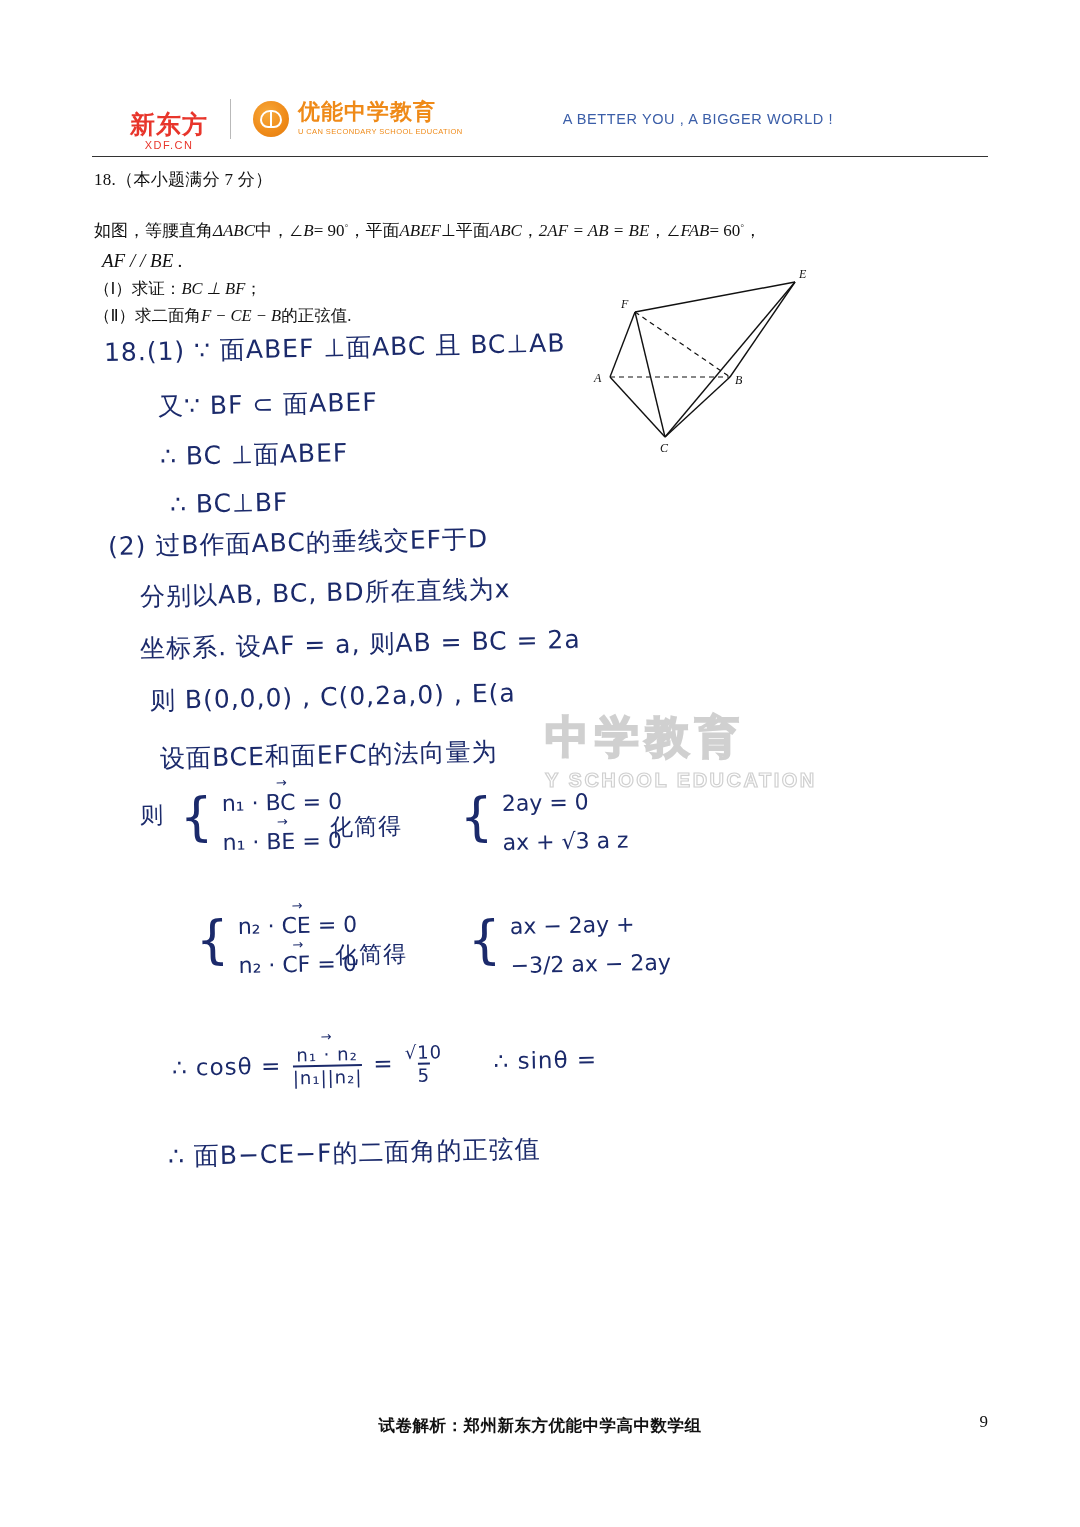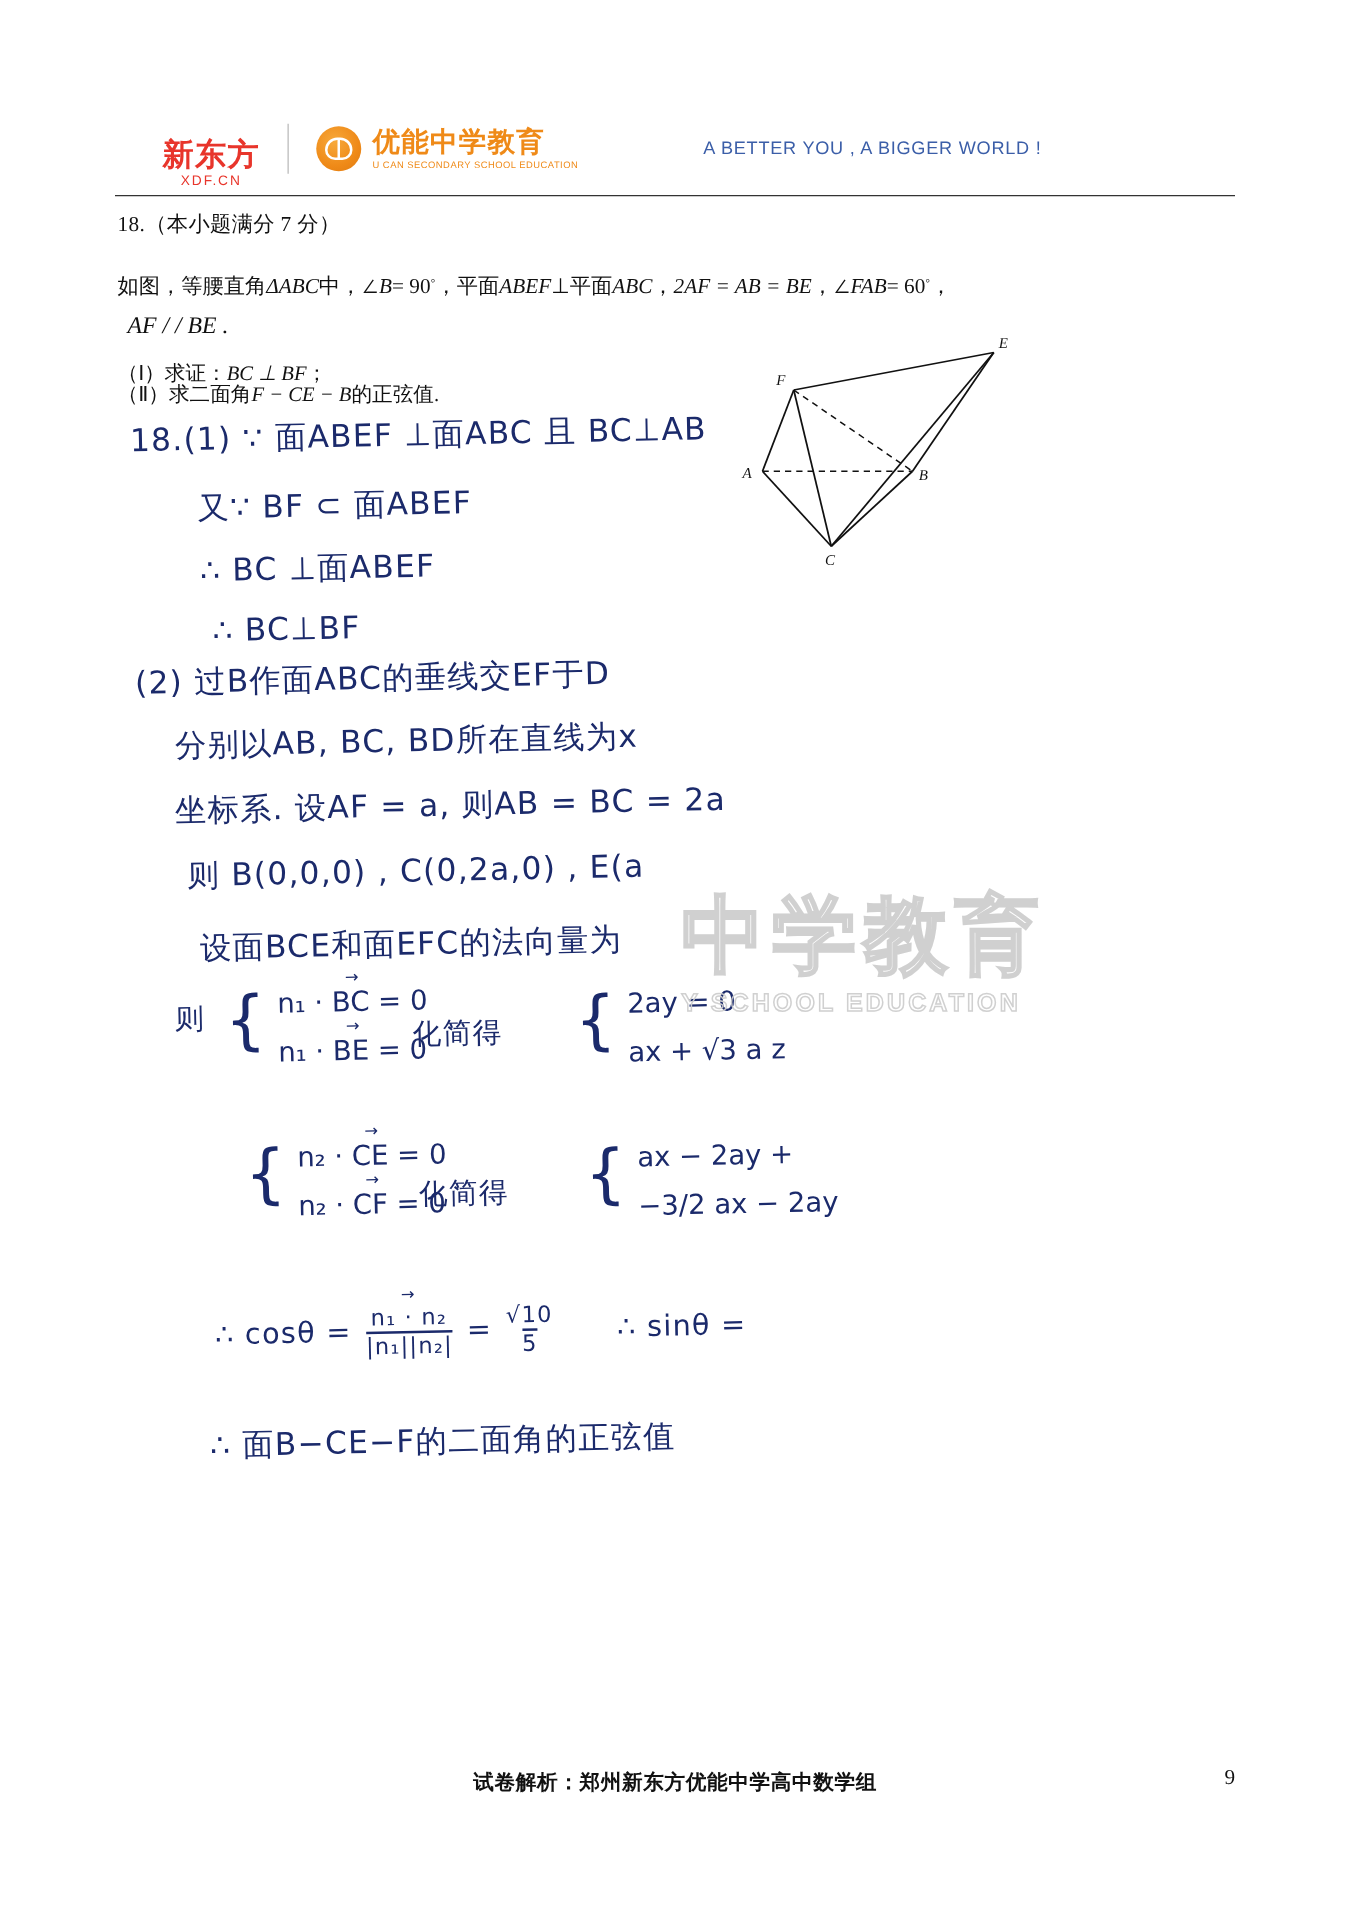--- a/index.html
+++ b/index.html
@@ -80,21 +80,21 @@
     position: absolute;
     left: 17px; top: 10px;
     width: 2px; height: 16px;
     background: #fff;
   }
   .logo-unb {
     display: flex;
     align-items: center;
   }
   .logo-unb-text .cn {
-    font-family: Liberation Sans, sans-serif;
+    font-family: Liberation Mono, monospace;
     font-weight: bold;
     font-size: 22px;
     color: #ef8a18;
     letter-spacing: 1px;
     line-height: 1.05;
   }
   .logo-unb-text .en {
     font-family: "Liberation Sans", sans-serif;
     font-size: 7.5px;
     color: #ef8a18;
@@ -145,21 +145,21 @@
   }
   .q-line2 {
     position: absolute;
     left: 102px;
     top: 250px;
     font-size: 19px;
   }
   .q-sub1 {
     position: absolute;
     left: 94px;
-    top: 288px;
+    top: 278px;
     font-size: 16.5px;
     text-align: right;
   }
   .q-sub2 {
     position: absolute;
     left: 94px;
     top: 305px;
     font-size: 16.5px;
   }
 
@@ -223,21 +223,21 @@
     left: 545px;
     top: 715px;
     width: 330px;
     height: 140px;
     pointer-events: none;
     user-select: none;
   }
   .wm-cn {
     font-family: "Liberation Sans", sans-serif;
     font-weight: bold;
-    font-size: 67px;
+    font-size: 44px;
     color: rgba(255,255,255,0);
     -webkit-text-stroke: 2px rgba(205,205,205,0.95);
     letter-spacing: 6px;
     line-height: 1;
   }
   .wm-en {
     font-family: "Liberation Sans", sans-serif;
     font-weight: bold;
     font-size: 20px;
     color: rgba(255,255,255,0);

